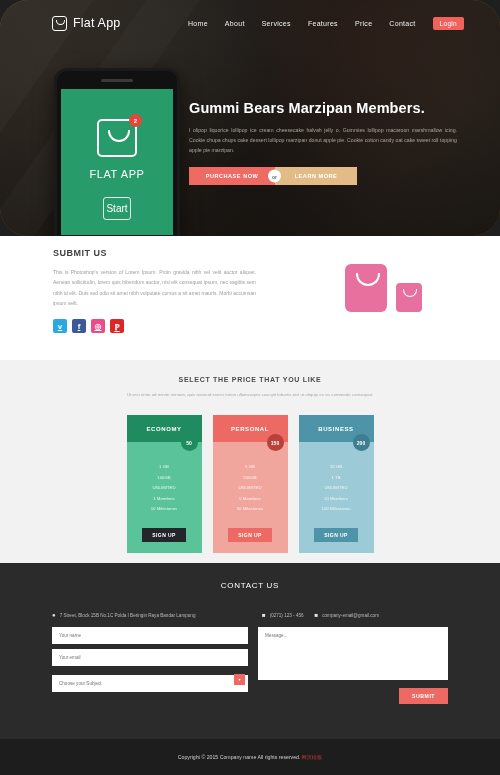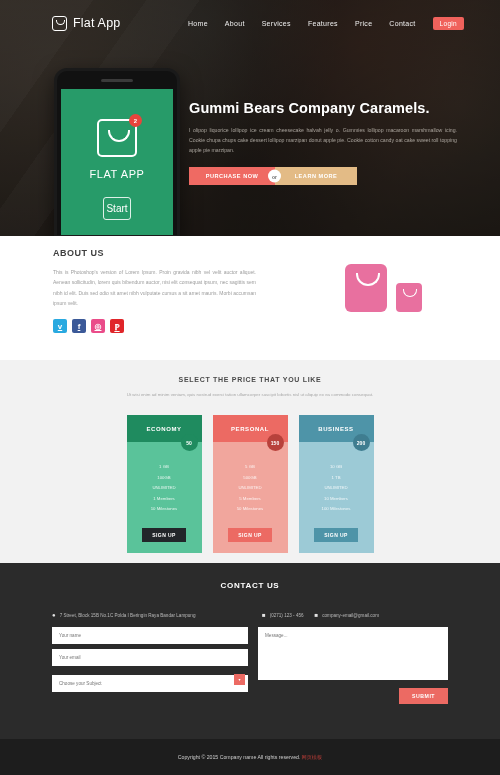--- a/index.html
+++ b/index.html
@@ -7,20 +7,21 @@
     width: 500px; height: 775px;
     font-family: "Liberation Sans", sans-serif;
     background: #1f1f1f; overflow: hidden;
   }
   .page { width: 500px; height: 775px; position: relative; overflow: hidden; }
 
   
   .hero {
     position: relative; width: 500px; height: 236px; overflow: hidden;
     background: #a16207;
+    border-radius: 28px;
   }
   .hero-bg {
     position: absolute; inset: 0;
     background:
       radial-gradient(circle at 12% 30%, rgba(140,125,110,.55) 0%, rgba(30,25,22,0) 42%),
       radial-gradient(circle at 40% 12%, rgba(110,120,120,.30) 0%, rgba(30,25,22,0) 38%),
       radial-gradient(circle at 72% 20%, rgba(120,60,45,.40) 0%, rgba(30,25,22,0) 40%),
       radial-gradient(circle at 92% 45%, rgba(150,130,105,.35) 0%, rgba(30,25,22,0) 45%),
       radial-gradient(circle at 25% 85%, rgba(90,70,55,.40) 0%, rgba(30,25,22,0) 45%),
       linear-gradient(115deg, #4a4036 0%, #2a2520 32%, #211c19 55%, #332721 78%, #241f1b 100%);
@@ -159,21 +160,21 @@
   .card.personal .card-head{ background:#ec6a63; }
   .card.personal .card-badge{ background:#b8413b; }
   .card.personal .card-signup{ background:#ec6a63; }
   .card.business{ background:#9ccad6; }
   .card.business .card-head{ background:#4e94a8; }
   .card.business .card-badge{ background:#3f7d90; }
   .card.business .card-signup{ background:#4e94a8; }
 
   
   .contact{ background:#2b2b2b; height:176px; padding-top:18px; }
-  .contact-title{ text-align:center; font-size:8px; font-weight:bold; color:#fff; letter-spacing:.7px; }
+  .contact-title{ text-align:center; font-size:8px; font-weight:normal; color:#fff; letter-spacing:.7px; }
   .contact-info{ display:flex; margin-top:22px; padding:0 52px; font-size:4.6px; color:#b9b9b9; }
   .ci-left{ display:flex; align-items:center; gap:4px; width:210px; }
   .ci-right{ display:flex; align-items:center; gap:11px; }
   .ci-item{ display:flex; align-items:center; gap:4px; }
   .ci-ico{ color:#e2e2e2; font-size:6px; line-height:1; }
   .contact-form{ display:flex; gap:10px; padding:0 52px; margin-top:9px; }
   .form-left{ width:196px; display:flex; flex-direction:column; gap:5px; }
   .inp{
     height:17px; background:#fff; border:none; width:100%;
     font-size:4.6px; color:#9a9a9a; padding-left:7px;
@@ -234,33 +235,33 @@
         <div class="app-bag">
           <span class="app-bag-body"></span>
           <span class="app-badge">2</span>
         </div>
         <div class="app-title">FLAT APP</div>
         <button class="app-start">Start</button>
       </div>
     </div>
 
     <div class="hero-copy">
-      <h1 class="hero-title">Gummi Bears Company Caramels.</h1>
+      <h1 class="hero-title">Gummi Bears Marzipan Members.</h1>
       <p class="hero-text">I olipop liquorice lollipop ice cream cheesecake halvah jelly o. Gummies lollipop macaroon marshmallow icing. Cookie chupa chups cake dessert lollipop marzipan donut apple pie. Cookie cotton candy oat cake sweet roll topping apple pie marzipan.</p>
       <div class="hero-btns">
         <button class="btn-purchase">PURCHASE NOW</button>
         <button class="btn-learn">LEARN MORE</button>
         <span class="btn-or">or</span>
       </div>
     </div>
   </section>
 
   <section class="about">
     <div class="about-inner">
-      <h2 class="about-head">ABOUT US</h2>
+      <h2 class="about-head">SUBMIT US</h2>
       <p class="about-text">This is Photoshop's version of Lorem Ipsum. Proin gravida nibh vel velit auctor aliquet. Aenean sollicitudin, lorem quis bibendum auctor, nisi elit consequat ipsum, nec sagittis sem nibh id elit. Duis sed odio sit amet nibh vulputate cursus a sit amet mauris. Morbi accumsan ipsum velit.</p>
       <div class="socials">
         <a href="#" class="soc tw">ᴠ</a>
         <a href="#" class="soc fb">f</a>
         <a href="#" class="soc dr">◎</a>
         <a href="#" class="soc pi">ℙ</a>
       </div>
       <div class="bags">
         <div class="bag-lg"></div>
         <div class="bag-sm"></div>

